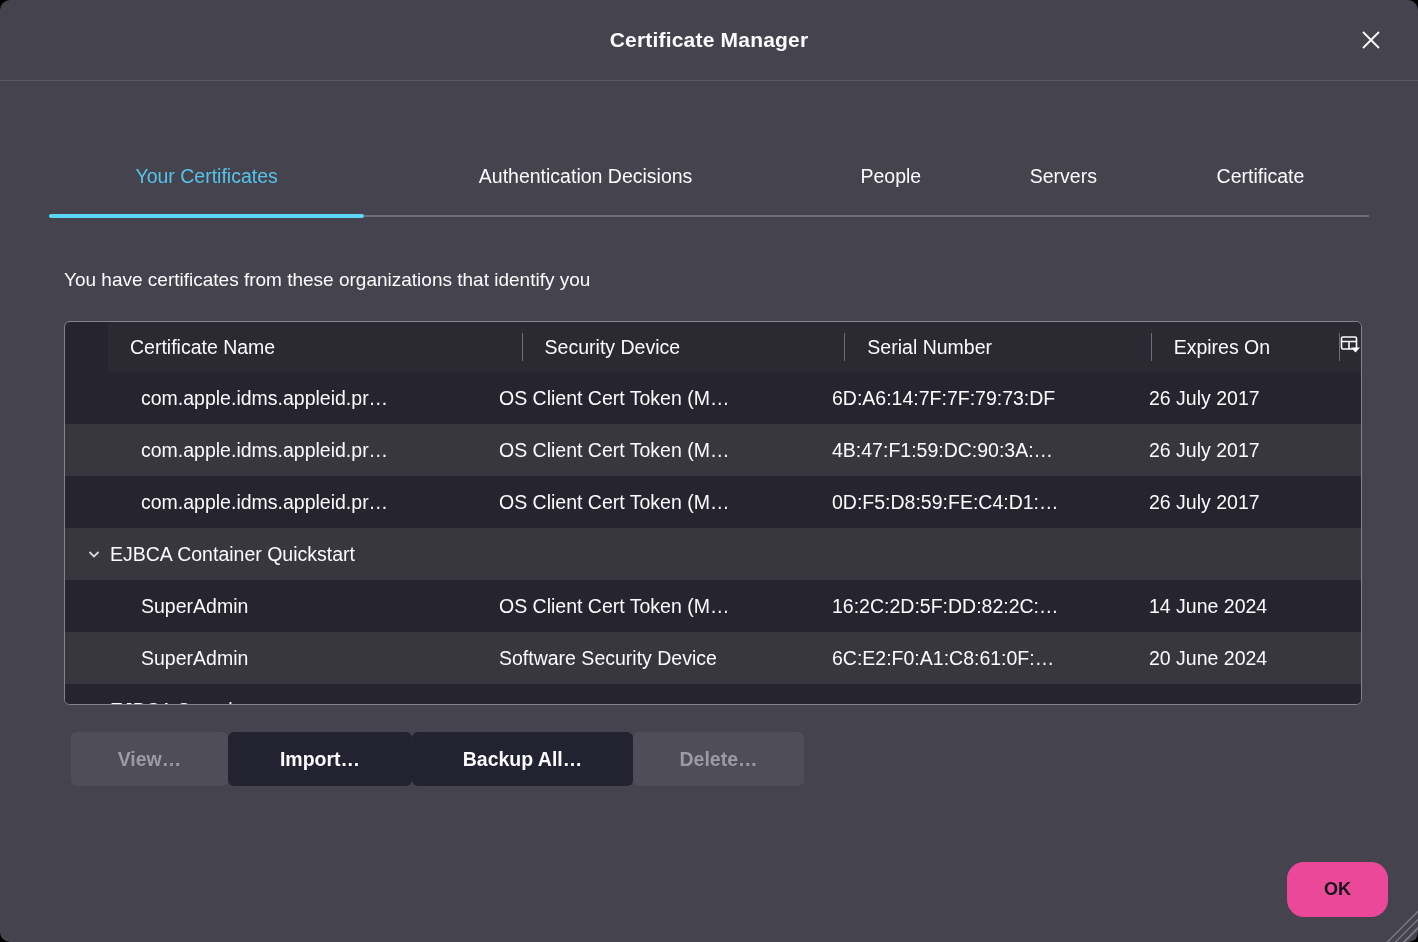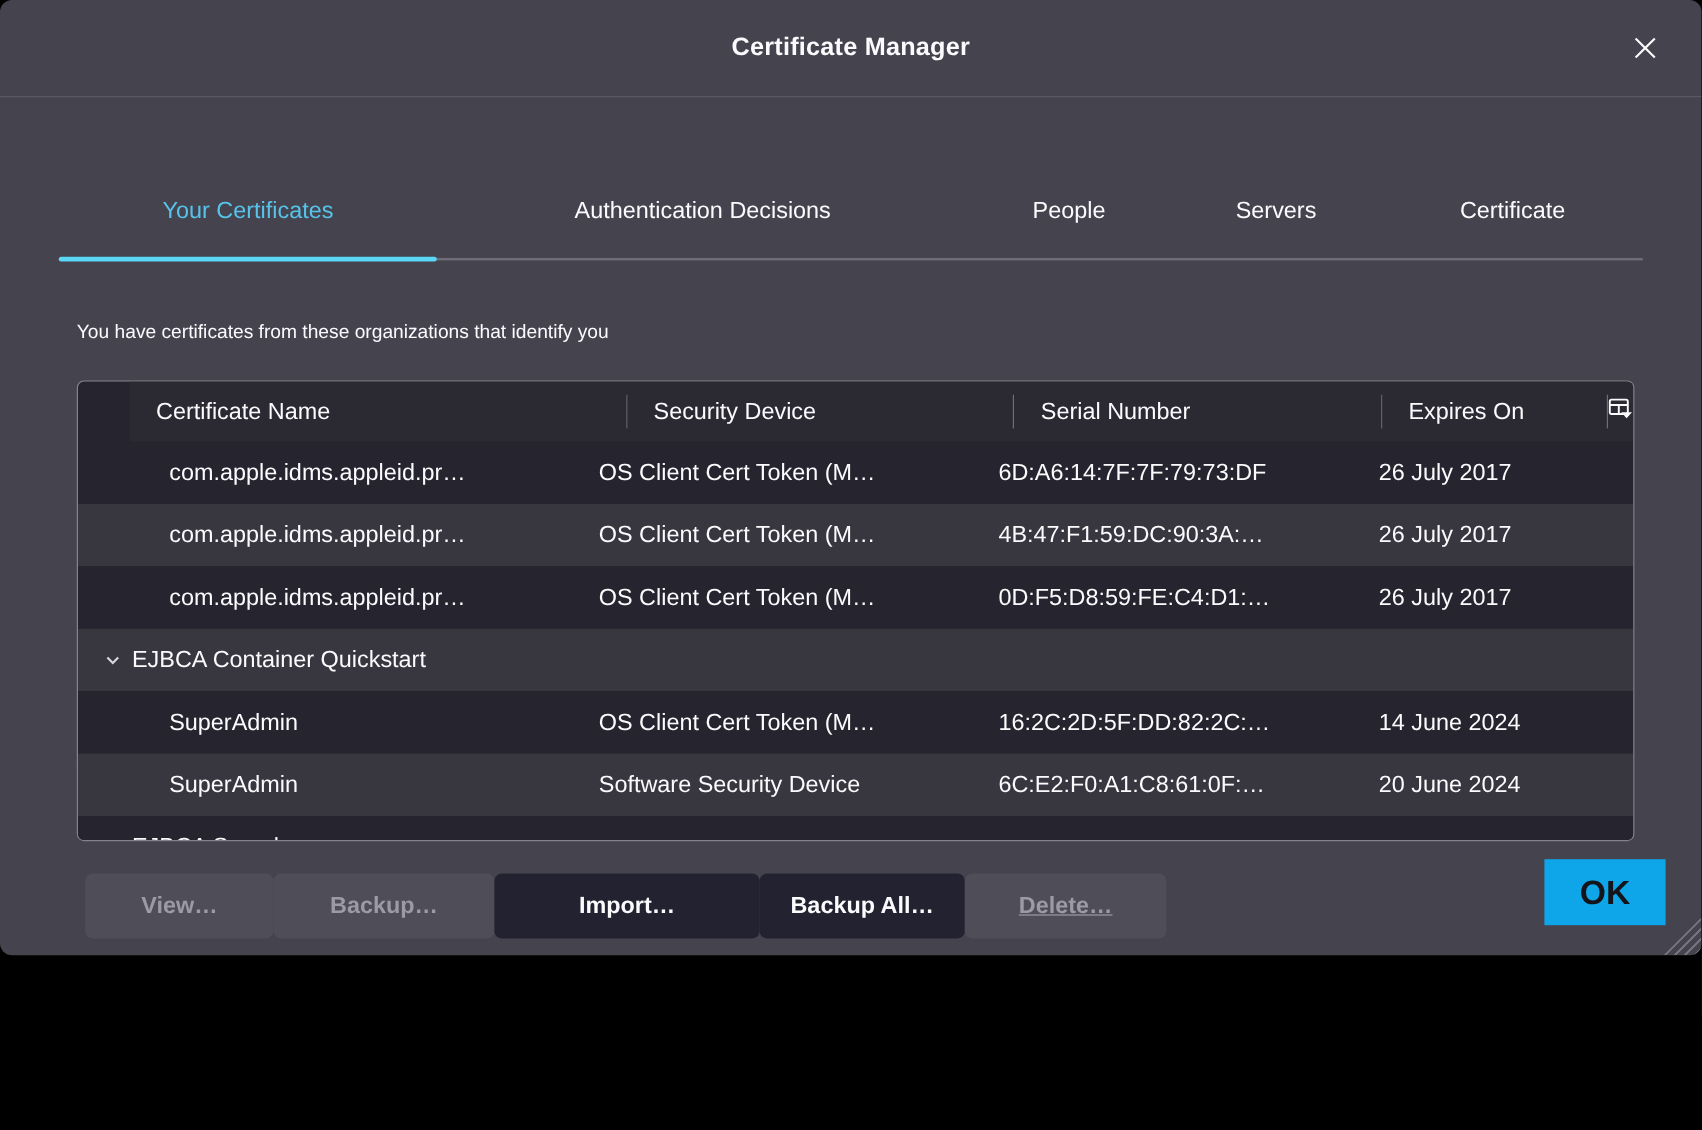--- a/index.html
+++ b/index.html
@@ -4,21 +4,21 @@
 <style>
   * { box-sizing: border-box; margin: 0; padding: 0; }
   html, body { background: #000; }
   body {
     font-family: "Liberation Sans", sans-serif;
     color: #fbfbfe;
     width: 1418px; height: 942px;
   }
   .dialog {
     position: relative;
-    width: 1418px; height: 796px;
+    width: 1418px; height: 942px;
     background: #45444e;
     border-radius: 10px;
     overflow: hidden;
   }
 
   
   .titlebar {
     height: 81px;
     border-bottom: 1px solid #5a5963;
     display: flex; align-items: center; justify-content: center;
@@ -52,21 +52,21 @@
   .tab:nth-child(3) { flex-grow: 189; }
   .tab:nth-child(4) { flex-grow: 194; }
   .tab:nth-child(5) { flex-grow: 228; }
   .tab.active { color: #57c3ea; }
   .tab.active::after {
     content: ""; position: absolute; left: 0; right: 0; bottom: -3px;
     height: 4px; background: #5cd6f5; border-radius: 2px;
   }
 
   
-  .intro { margin: 52px 56px 30px 64px; font-size: 16px; }
+  .intro { margin: 52px 56px 30px 64px; font-size: 19px; }
 
   
   .cert-table {
     margin-left: 64px;
     width: 1298px; height: 384px;
     border: 1px solid #84838d;
     border-radius: 6px;
     overflow: hidden;
     background: #26252f;
   }
@@ -126,24 +126,24 @@
   .btn:nth-child(1) { min-width: 157px; }
   .btn:nth-child(2) { min-width: 184px; }
   .btn:nth-child(3) { min-width: 221px; }
   .btn:nth-child(4) { min-width: 171px; }
   .btn:nth-child(5) { min-width: 168px; text-decoration: underline; }
 
   
   .ok-btn {
     position: absolute; right: 30px; bottom: 25px;
     width: 101px; height: 55px;
-    background: #0ea5e9; color: #15141a;
-    border: none; border-radius: 0;
+    background: #ec4899; color: #15141a;
+    border: none; border-radius: 17px;
     font-family: "Liberation Sans", sans-serif;
-    font-size: 28px; font-weight: 700;
+    font-size: 18px; font-weight: 700;
     cursor: pointer;
   }
   .resize-grip {
     position: absolute; right: 0; bottom: 0;
     width: 36px; height: 36px;
     background: repeating-linear-gradient(135deg, transparent 0 4px, #75747e 4px 6px);
     clip-path: polygon(100% 12%, 12% 100%, 100% 100%);
     cursor: nwse-resize;
   }
 </style>
@@ -245,21 +245,20 @@
             </svg>
         </span>
         <span>EJBCA Sample</span>
       </div>
 
     </div>
   </div>
 
   <div class="actions">
     <button class="btn disabled" disabled="">View…</button>
-    <button class="btn disabled" disabled="">Backup…</button>
     <button class="btn enabled">Import…</button>
     <button class="btn enabled">Backup All…</button>
     <button class="btn disabled" disabled="">Delete…</button>
   </div>
 
   <button class="ok-btn">OK</button>
 
   <div class="resize-grip"></div>
 
 </div>

